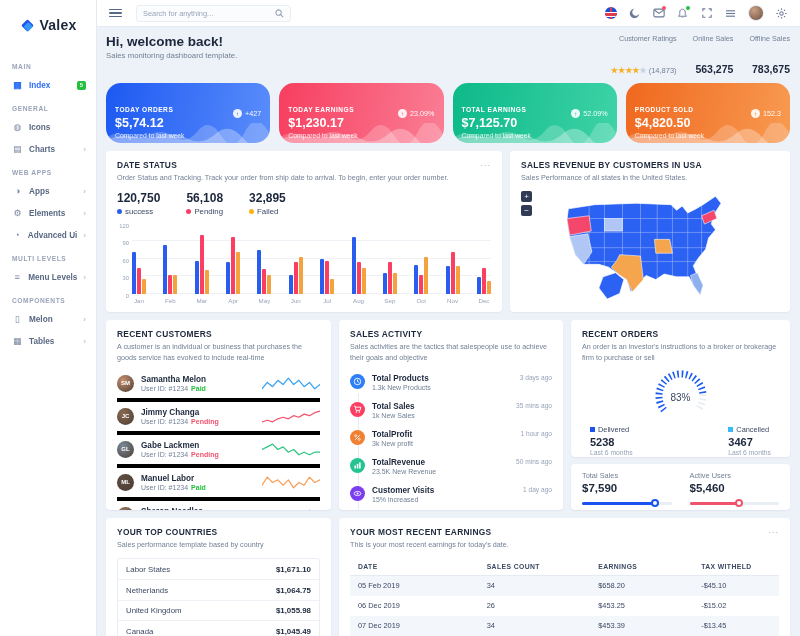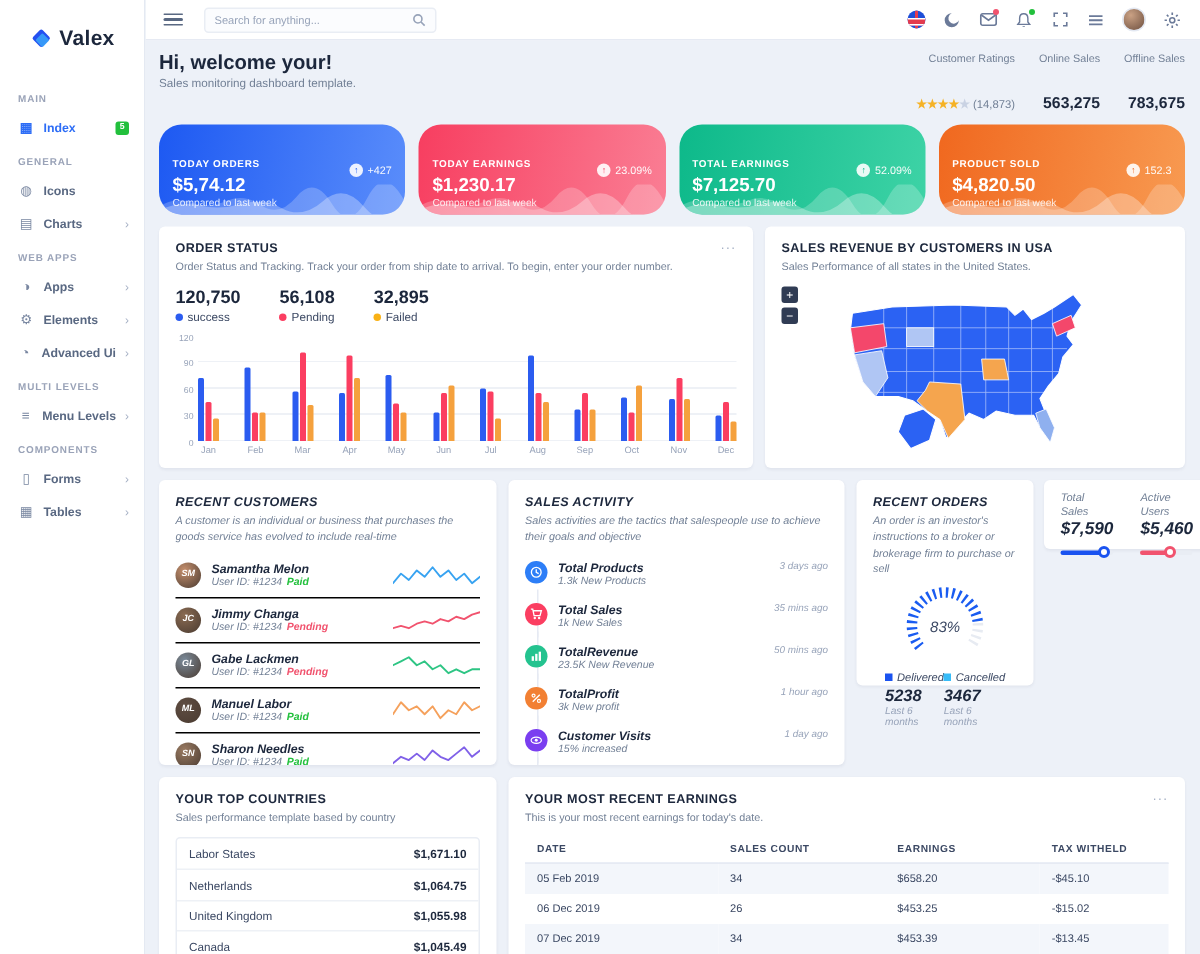--- a/index.html
+++ b/index.html
@@ -82,38 +82,38 @@
   .bgroup div { width:4px; border-radius:1px 1px 0 0; }
   .cats { display:flex; justify-content:space-between; margin-top:3px; }
   .cats span { font-size:6.2px; color:#97a3b9; width:14px; text-align:center; }
 
   .map-card { height:161px; }
   .map-zoom { position:absolute; left:11px; top:40px; z-index:2; }
   .map-zoom div { width:11px; height:11px; background:#303c54; color:#fff; border-radius:2px; font-size:8px; line-height:11px; text-align:center; margin-bottom:3px; cursor:pointer; }
   .map-wrap { margin-top:4px; height:118px; display:flex; justify-content:center; }
 
   
-  .row3 { display:grid; grid-template-columns:225px 224px 219px; gap:8px; margin-top:8px;font-style:italic; }
+  .row3 { display:grid; grid-template-columns:225px 224px 219px; gap:8px; margin-top:8px; }
   .cust-card, .act-card { height:190px; overflow:hidden; }
-  .cust-row { display:flex; align-items:center; gap:7px; padding:6px 0; border-top:1px solid #000000; }
+  .cust-row { display:flex; align-items:center; gap:7px; padding:6px 0; border-top:4px solid #000000; }
   .cust-row:first-of-type { border-top:none; }
   .cav { width:17px; height:17px; border-radius:50%; color:#fff; font-size:6px; font-weight:bold; display:flex; align-items:center; justify-content:center; flex-shrink:0; }
   .cname { font-size:8.2px; font-weight:bold; color:#1c273c; }
   .cuser { font-size:7px; color:#728096; margin-top:1px; }
   .cstatus { font-weight:bold; margin-left:3px; }
   .cspark { margin-left:auto; }
 
   .act-row { display:flex; gap:7px; padding:5.5px 0; position:relative; }
   .act-line { position:absolute; left:7.5px; top:24px; bottom:-28px; width:1px; background:#e6eaf3; }
   .aico { width:15px; height:15px; border-radius:50%; display:flex; align-items:center; justify-content:center; flex-shrink:0; z-index:1; }
   .atitle { font-size:8.2px; font-weight:bold; color:#1c273c; }
   .asub { font-size:7px; color:#728096; margin-top:1px; }
   .atime { margin-left:auto; font-size:6.6px; color:#97a3b9; white-space:nowrap; }
 
-  .col3 { display:flex; flex-direction:row; gap:7px;justify-content:space-between; }
+  .col3 { display:flex; flex-direction:column; gap:7px;justify-content:space-between; }
   .orders-card { height:137px; }
   .gauge-wrap { position:relative; width:86px; margin:2px auto 0; }
   .gauge-pct { position:absolute; left:0; right:0; top:26px; text-align:center; font-size:10px; color:#3b4863; }
   .ord-legend { display:flex; justify-content:space-between; padding:0 8px; margin-top:1px; }
   .ol-lab { display:flex; align-items:center; gap:3px; font-size:7.4px; color:#3b4863; }
   .ol-sq { width:5px; height:5px; }
   .ol-val { font-size:11px; font-weight:bold; color:#1c273c; margin-top:2px; }
   .ol-sub { font-size:6.8px; color:#97a3b9; margin-top:1px; }
 
   .slider-card { height:46px; display:flex; gap:18px; padding-top:7px; }
@@ -187,21 +187,21 @@
     </div>
     <div class="sec-label">MULTI LEVELS</div>
     <div class="side-item">
       <span class="si-icon">≡</span>
       <span class="si-label">Menu Levels</span>
       <span class="si-chev">›</span>
     </div>
     <div class="sec-label">COMPONENTS</div>
     <div class="side-item">
       <span class="si-icon">▯</span>
-      <span class="si-label">Forms</span>
+      <span class="si-label">Melon</span>
       <span class="si-chev">›</span>
     </div>
     <div class="side-item">
       <span class="si-icon">▦</span>
       <span class="si-label">Tables</span>
       <span class="si-chev">›</span>
     </div>
   </div>
 </div>
 
@@ -269,21 +269,21 @@
           </g>
         </svg>
     </div>
   </div>
 </div>
 
 <div class="main">
 
   <div class="welcome">
     <div>
-      <div class="w-title">Hi, welcome your!</div>
+      <div class="w-title">Hi, welcome back!</div>
       <div class="w-sub">Sales monitoring dashboard template.</div>
     </div>
     <div class="hstats">
       <div class="hstat">
         <div class="lab">Customer Ratings</div>
         <div class="val"><span id="rating-stars"><span class="st">★</span><span class="st">★</span><span class="st">★</span><span class="st">★</span><span class="st off">★</span></span><span class="rating-count">(14,873)</span></div>
       </div>
       <div class="hstat">
         <div class="lab">Online Sales</div>
         <div class="val">563,275</div>
@@ -345,21 +345,21 @@
         </div>
       <svg class="wave" viewBox="0 0 168 20" preserveAspectRatio="none">
           <path d="M0,15 Q10,8 22,12 T46,11 T70,14 T94,8 T118,13 T142,9 T168,12 L168,20 L0,20 Z" fill="rgba(255,255,255,.22)"></path>
           <path d="M0,17 Q14,11 28,14 T56,13 T84,16 T112,11 T140,15 T168,13 L168,20 L0,20 Z" fill="rgba(255,255,255,.3)"></path>
         </svg>
     </div>
   </div>
 
   <div class="row2">
     <div class="card order-card">
-      <div class="c-title">ORDER STATUS</div>
+      <div class="c-title">DATE STATUS</div>
       <div class="dots">...</div>
       <div class="c-desc">Order Status and Tracking. Track your order from ship date to arrival. To begin, enter your order number.</div>
       <div class="os-stats">
         <div>
           <div class="os-num">120,750</div>
           <div class="os-leg">
               <span class="os-dot" style="background: rgb(43, 92, 240);"></span>
               <span class="os-lab">success</span>
             </div>
         </div>
@@ -597,47 +597,47 @@
               </svg>
             </div>
           <div>
               <div class="atitle">Total Sales</div>
               <div class="asub">1k New Sales</div>
             </div>
           <div class="atime">35 mins ago</div>
         </div>
         <div class="act-row">
           <div class="act-line"></div>
+          <div class="aico" style="background: rgb(242, 128, 51);">
+              <svg width="9" height="9" viewBox="0 0 10 10">
+                <line x1="2.4" y1="7.6" x2="7.6" y2="2.4" stroke="#fff" stroke-width="1"></line>
+                <circle cx="3" cy="3" r="1.1" fill="none" stroke="#fff" stroke-width=".9"></circle>
+                <circle cx="7" cy="7" r="1.1" fill="none" stroke="#fff" stroke-width=".9"></circle>
+              </svg>
+            </div>
+          <div>
+              <div class="atitle">TotalProfit</div>
+              <div class="asub">3k New profit</div>
+            </div>
+          <div class="atime">1 hour ago</div>
+        </div>
+        <div class="act-row">
+          <div class="act-line"></div>
           <div class="aico" style="background: rgb(36, 195, 143);">
               <svg width="9" height="9" viewBox="0 0 10 10">
                 <rect x="1.6" y="5" width="1.7" height="3.4" fill="#fff"></rect>
                 <rect x="4.2" y="3.2" width="1.7" height="5.2" fill="#fff"></rect>
                 <rect x="6.8" y="1.6" width="1.7" height="6.8" fill="#fff"></rect>
               </svg>
             </div>
           <div>
               <div class="atitle">TotalRevenue</div>
               <div class="asub">23.5K New Revenue</div>
             </div>
           <div class="atime">50 mins ago</div>
-        </div>
-        <div class="act-row">
-          <div class="act-line"></div>
-          <div class="aico" style="background: rgb(242, 128, 51);">
-              <svg width="9" height="9" viewBox="0 0 10 10">
-                <line x1="2.4" y1="7.6" x2="7.6" y2="2.4" stroke="#fff" stroke-width="1"></line>
-                <circle cx="3" cy="3" r="1.1" fill="none" stroke="#fff" stroke-width=".9"></circle>
-                <circle cx="7" cy="7" r="1.1" fill="none" stroke="#fff" stroke-width=".9"></circle>
-              </svg>
-            </div>
-          <div>
-              <div class="atitle">TotalProfit</div>
-              <div class="asub">3k New profit</div>
-            </div>
-          <div class="atime">1 hour ago</div>
         </div>
         <div class="act-row">
           <div class="act-line"></div>
           <div class="aico" style="background: rgb(122, 62, 240);">
               <svg width="9" height="9" viewBox="0 0 10 10">
                 <ellipse cx="5" cy="5" rx="3.8" ry="2.3" fill="none" stroke="#fff" stroke-width=".9"></ellipse>
                 <circle cx="5" cy="5" r="1.1" fill="#fff"></circle>
               </svg>
             </div>
           <div>

